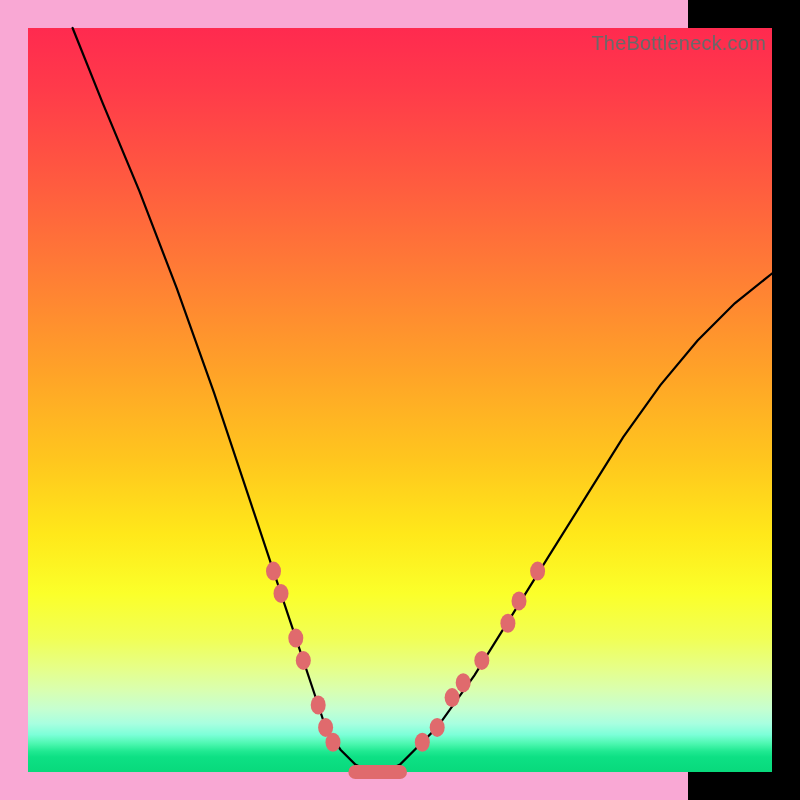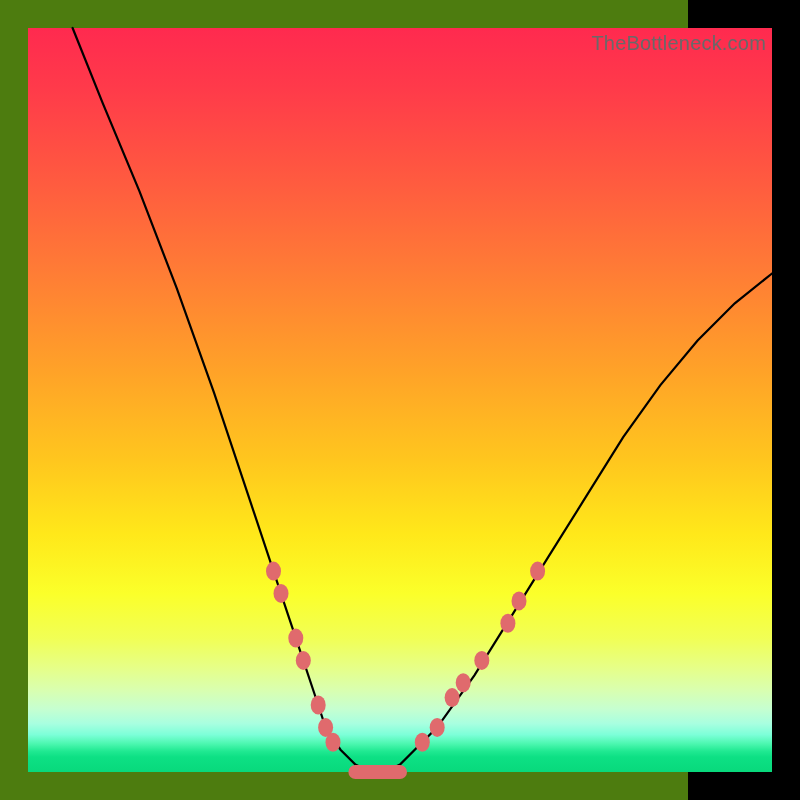--- a/index.html
+++ b/index.html
@@ -8,21 +8,21 @@
     width: 800px;
     height: 800px;
     overflow: hidden;
     background: #000;
     font-family: Arial, Helvetica, sans-serif;
   }
   .frame {
     position: relative;
     width: 688px;
     height: 800px;
-    background: #4d7c0f;
+    background: #f9a8d4;
   }
   .plot-area {
     position: absolute;
     left: 28px;
     top: 28px;
     width: 744px;
     height: 744px;
     background: linear-gradient(to bottom,
       #ff2a4f 0%,
       #ff3a4a 8%,

